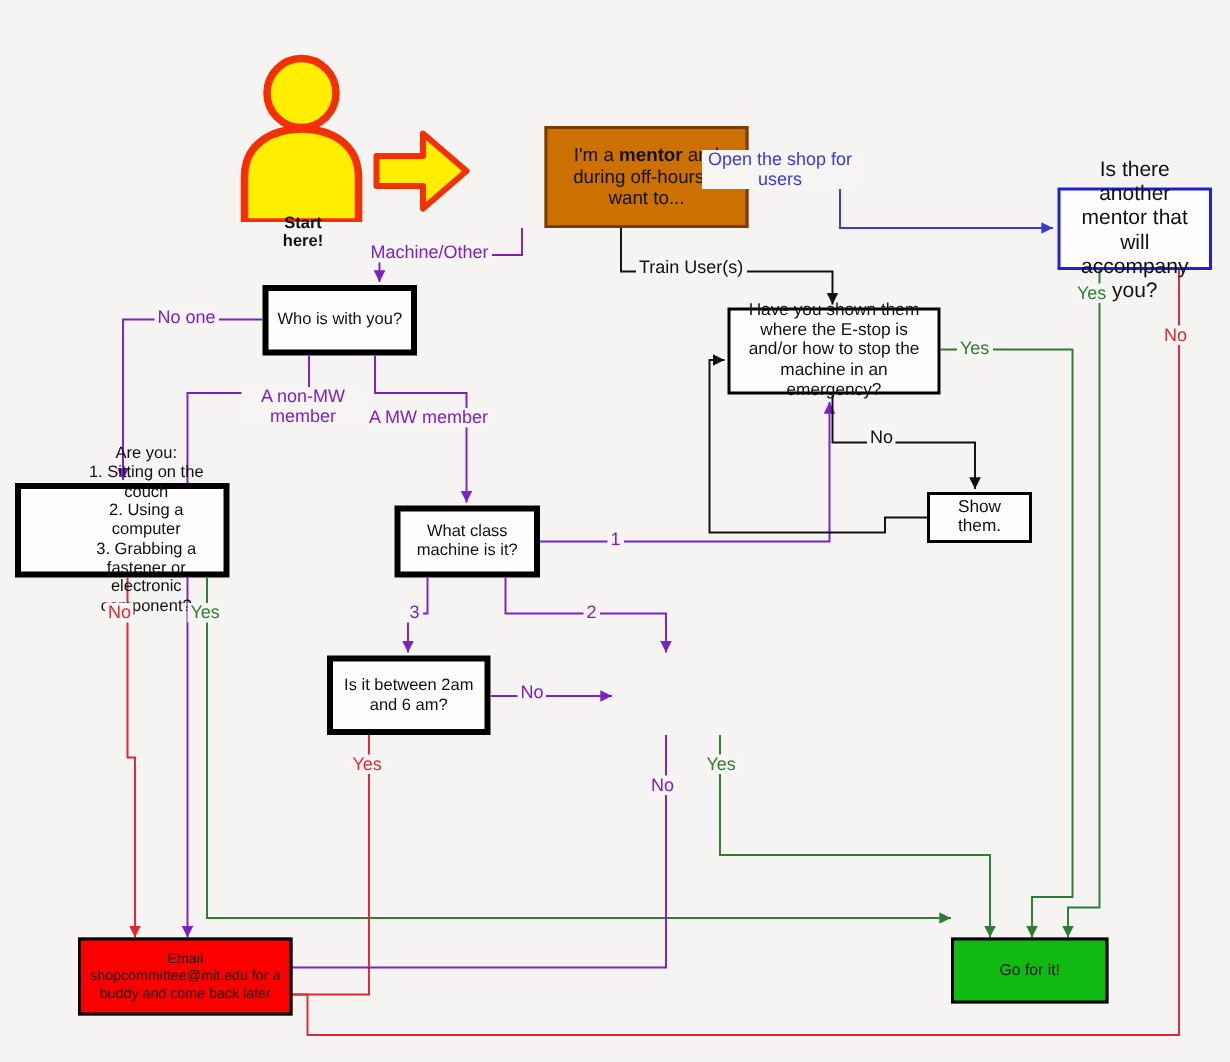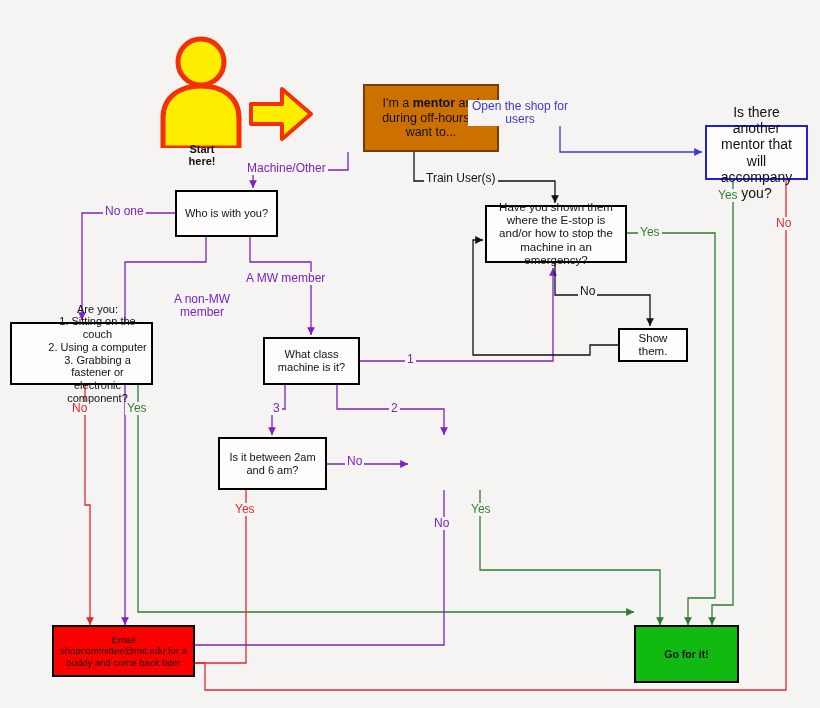--- a/index.html
+++ b/index.html
@@ -1,21 +1,21 @@
 <!DOCTYPE html>
 <html><head>
 <meta charset="utf-8">
 <style>
   html,body{margin:0;padding:0;background:#f5f4f2;}
   body{font-family:"Liberation Sans",sans-serif;}
   #stage{position:relative;width:820px;height:708px;background:#f5f4f2;overflow:hidden;}
   svg.layer{position:absolute;left:0;top:0;width:820px;height:708px;}
   .node{position:absolute;box-sizing:border-box;display:flex;align-items:center;justify-content:center;text-align:center;background:#fffdfd;line-height:1.16;}
   .node .txt{padding:2px 4px;width:100%;}
-  .n-purple{border:2px solid #000000;color:#111;font-size:11px;text-align:center;}
+  .n-purple{border:4px solid #000000;color:#111;font-size:11px;text-align:center;}
   .n-black{border:2.5px solid #000;color:#111;font-size:11.5px;}
   .n-blue{border:2.5px solid #2020d8;color:#111;font-size:14px;align-items:center;}
   .n-orange{border:2px solid #7a3c00;background:#cc7000;color:#111;font-size:12.5px;margin-left:48px;}
   .n-red{border:2px solid #000;background:#fc0000;color:#111;font-size:9.5px;}
   .n-green{border:2px solid #000;background:#10ba10;color:#111;font-size:10.5px;}
   .elabel{position:absolute;font-size:12px;white-space:nowrap;background:#f6f5f3;padding:0 2px;line-height:1.1;text-align:center;}
   .l-purple{color:#7d21c4;}
   .l-black{color:#111;}
   .l-blue{color:#3a3ad0;}
   .l-green{color:#2e7d32;}
@@ -137,29 +137,29 @@
 
   <div class="node n-purple" style="left:218px;top:437px;width:109px;height:53px;">
     <div class="txt">Is it between 2am and 6 am?</div>
   </div>
 
 
   <div class="node n-red" style="left:52px;top:625px;width:143px;height:52px;">
     <div class="txt">Email shopcommittee@mit.edu for a buddy and come back later</div>
   </div>
 
-  <div class="node n-green" style="left:634px;top:625px;width:105px;height:58px;font-weight:bold;">
+  <div class="node n-green" style="left:634px;top:625px;width:105px;height:44px;">
     <div class="txt">Go for it!</div>
   </div>
 
   <div class="elabel l-purple" style="left:245px;top:162px;">Machine/Other</div>
   <div class="elabel l-blue" style="left:468px;top:100px;width:100px;white-space:normal;">Open the shop for users</div>
   <div class="elabel l-black" style="left:424px;top:172px;">Train User(s)</div>
   <div class="elabel l-purple" style="left:103px;top:205px;">No one</div>
-  <div class="elabel l-purple" style="left:161px;top:258px;width:78px;white-space:normal;margin-top:35px;">A non-MW member</div>
+  <div class="elabel l-purple" style="left:161px;top:258px;width:78px;white-space:normal;">A non-MW member</div>
   <div class="elabel l-purple" style="left:244px;top:272px;">A MW member</div>
   <div class="elabel l-purple" style="left:405px;top:353px;">1</div>
   <div class="elabel l-purple" style="left:271px;top:402px;">3</div>
   <div class="elabel l-purple" style="left:389px;top:402px;">2</div>
   <div class="elabel l-red" style="left:70px;top:402px;">No</div>
   <div class="elabel l-green" style="left:125px;top:402px;">Yes</div>
   <div class="elabel l-red" style="left:233px;top:503px;">Yes</div>
   <div class="elabel l-purple" style="left:345px;top:455px;">No</div>
   <div class="elabel l-purple" style="left:432px;top:517px;">No</div>
   <div class="elabel l-green" style="left:469px;top:503px;">Yes</div>

